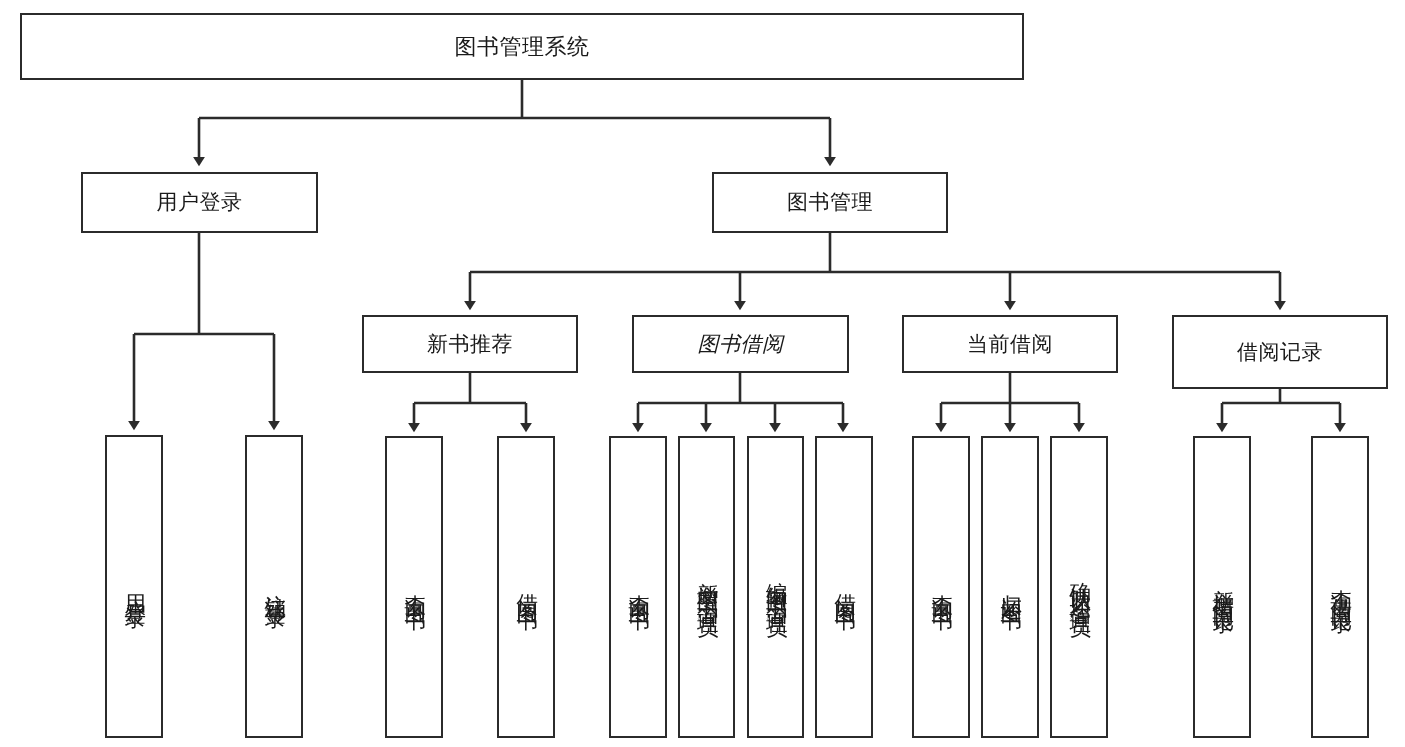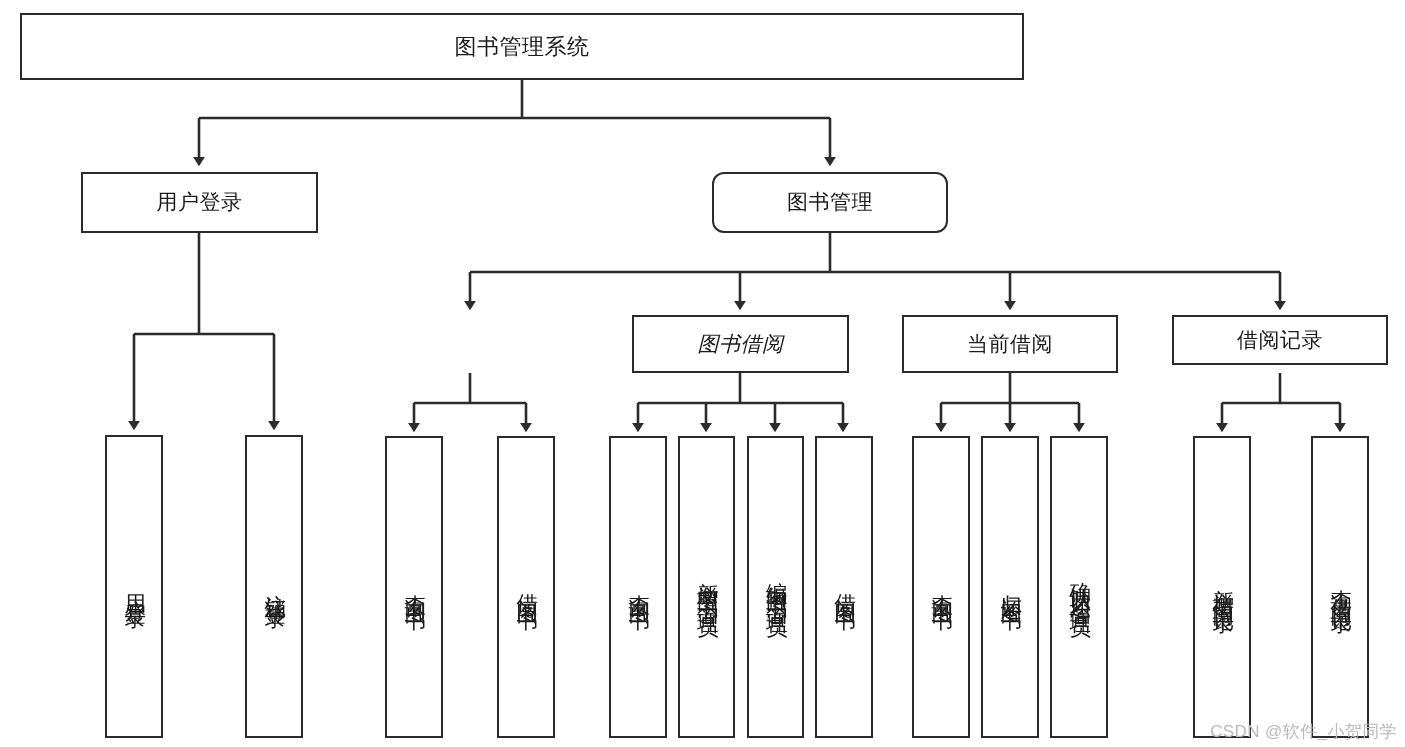--- a/index.html
+++ b/index.html
@@ -127,31 +127,34 @@
     </g>
   </svg>
 
   <div class="node horizontal" id="root-node" style="left:20px; top:13px; width:1004px; height:67px;">
     <span class="label">图书管理系统</span>
   </div>
 
   <div class="node horizontal" style="left:81px; top:172px; width:237px; height:61px;">
     <span class="label">用户登录</span>
   </div>
-  <div class="node horizontal" style="left:712px; top:172px; width:236px; height:61px;border-radius:12px;">
+  <div class="node horizontal" style="left:712px; top:172px; width:236px; height:61px;">
     <span class="label">图书管理</span>
   </div>
 
+  <div class="node horizontal" style="left:362px; top:315px; width:216px; height:58px;">
+    <span class="label">新书推荐</span>
+  </div>
   <div class="node horizontal" style="left:632px; top:315px; width:217px; height:58px;font-style:italic;">
     <span class="label">图书借阅</span>
   </div>
   <div class="node horizontal" style="left:902px; top:315px; width:216px; height:58px;">
     <span class="label">当前借阅</span>
   </div>
-  <div class="node horizontal" style="left:1172px; top:315px; width:216px; height:50px;">
+  <div class="node horizontal" style="left:1172px; top:315px; width:216px; height:74px;">
     <span class="label">借阅记录</span>
   </div>
 
   <div class="node vertical" style="left:105px; top:435px; width:58px; height:303px;">
     <span class="label">用户登录</span>
   </div>
   <div class="node vertical" style="left:245px; top:435px; width:58px; height:303px;">
     <span class="label">注销登录</span>
   </div>
 
@@ -185,14 +188,13 @@
     <span class="label">确认归还（管理员）</span>
   </div>
 
   <div class="node vertical" style="left:1193px; top:436px; width:58px; height:302px;">
     <span class="label">新增借阅记录</span>
   </div>
   <div class="node vertical" style="left:1311px; top:436px; width:58px; height:302px;">
     <span class="label">查询借阅记录</span>
   </div>
 
-  <div class="watermark">CSDN @软件_小贺同学</div>
 </div>
 
 </body></html>

